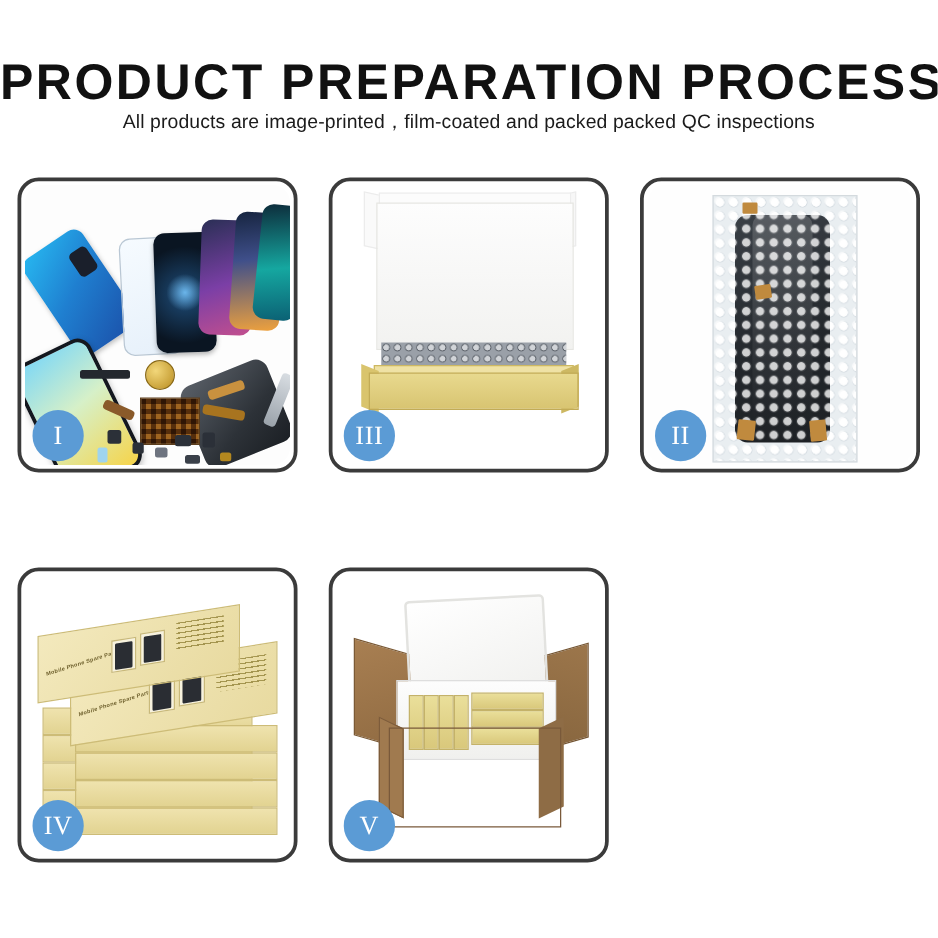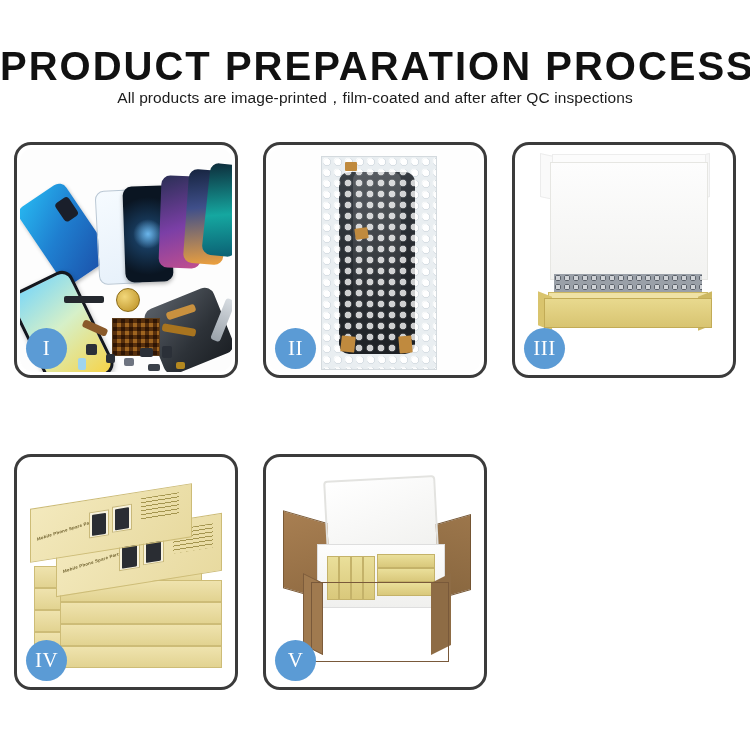--- a/index.html
+++ b/index.html
@@ -344,21 +344,21 @@
     background:rgba(205,186,155,.85);transform:skew(-28deg,-4deg);
   }
 </style>
 </head>
 <body>
 
 <div class="page">
 
   <div class="header">
     <h1 class="title">PRODUCT PREPARATION PROCESS</h1>
-    <p class="subtitle">All products are image-printed，film-coated and after after QC inspections</p>
+    <p class="subtitle">All products are image-printed，film-coated and packed packed QC inspections</p>
   </div>
 
   <div class="grid">
 
     <div class="panel">
       <div class="stage p1">
         <div class="ph-blue"></div>
         <div class="glass"></div>
         <div class="ph-dark"></div>
         <div class="ph-purple"></div>
@@ -379,45 +379,45 @@
         <div class="dot d5"></div>
         <div class="dot d6"></div>
         <div class="dot d7"></div>
         <div class="dot d8"></div>
         <div class="tool"></div>
       </div>
       <div class="badge">I</div>
     </div>
 
     <div class="panel">
-      <div class="stage p2">
-        <div class="wrap-outer"></div>
-        <div class="screen-in"></div>
-        <div class="bubble-overlay"></div>
-        <div class="tape t1"></div>
-        <div class="tape t2"></div>
-        <div class="tape t3"></div>
-        <div class="tape t4"></div>
-      </div>
-      <div class="badge">II</div>
-    </div>
-
-    <div class="panel">
       <div class="stage p3">
         <div class="lid-left"></div>
         <div class="lid-right"></div>
         <div class="lid-top"></div>
         <div class="foam-back"></div>
         <div class="bub-row"></div>
         <div class="box-rim"></div>
         <div class="box-side-l"></div>
         <div class="box-side-r"></div>
         <div class="box-front"></div>
       </div>
       <div class="badge">III</div>
+    </div>
+
+    <div class="panel">
+      <div class="stage p2">
+        <div class="wrap-outer"></div>
+        <div class="screen-in"></div>
+        <div class="bubble-overlay"></div>
+        <div class="tape t1"></div>
+        <div class="tape t2"></div>
+        <div class="tape t3"></div>
+        <div class="tape t4"></div>
+      </div>
+      <div class="badge">II</div>
     </div>
 
     <div class="panel">
       <div class="stage p4">
 
         <div class="sbox" style="left:14px;top:172px;width:166px;height:20px;"></div>
         <div class="sbox" style="left:14px;top:150px;width:166px;height:20px;"></div>
         <div class="sbox" style="left:14px;top:128px;width:166px;height:20px;"></div>
         <div class="sbox" style="left:14px;top:106px;width:166px;height:20px;"></div>
 

